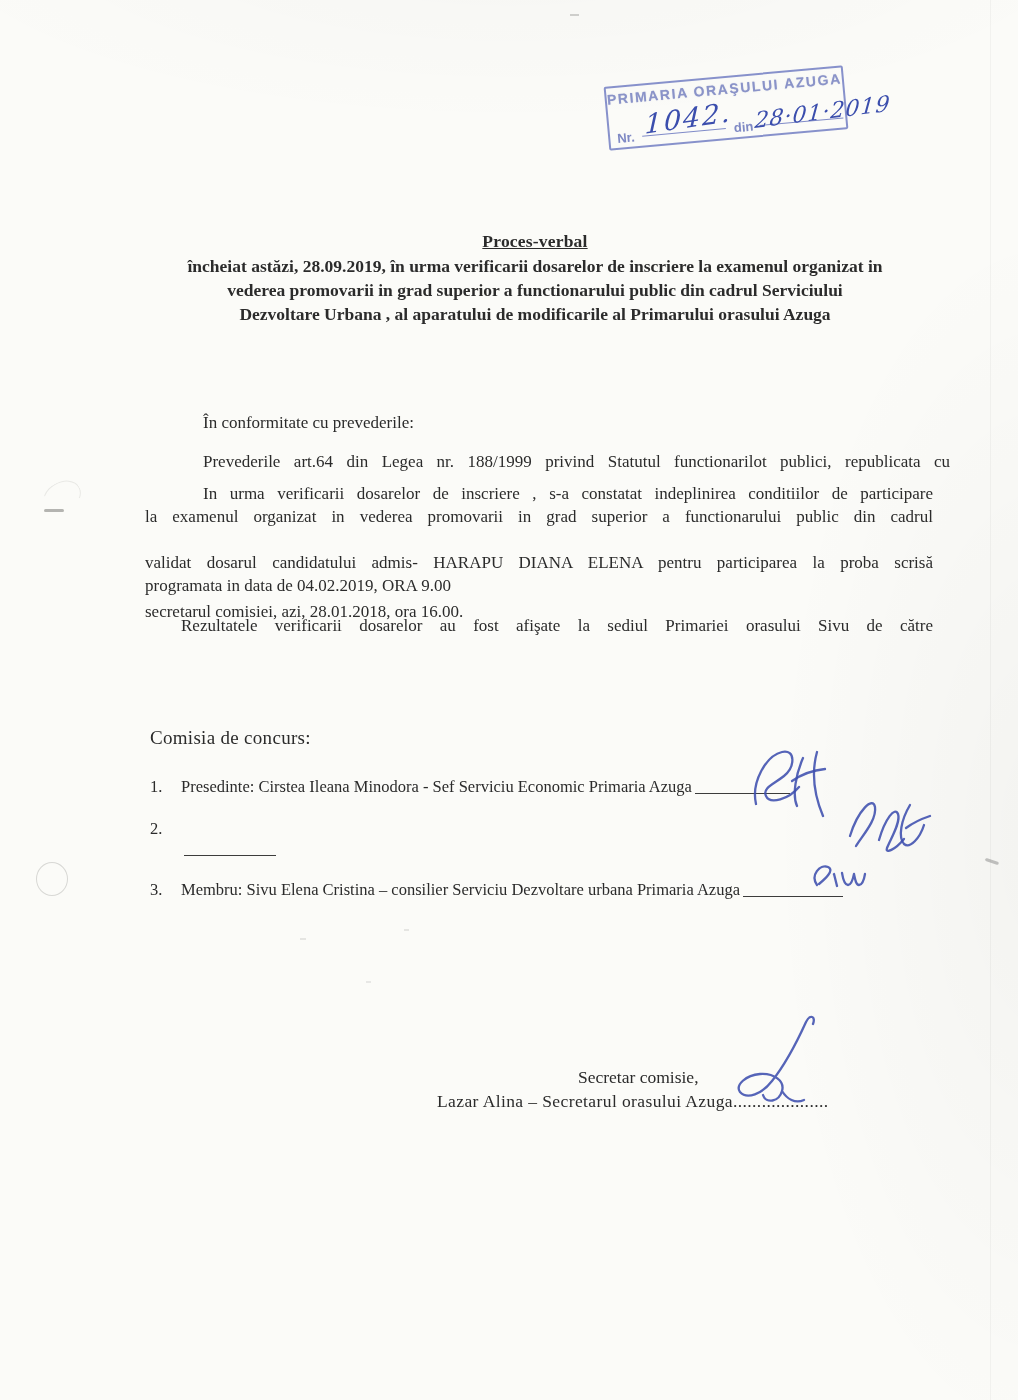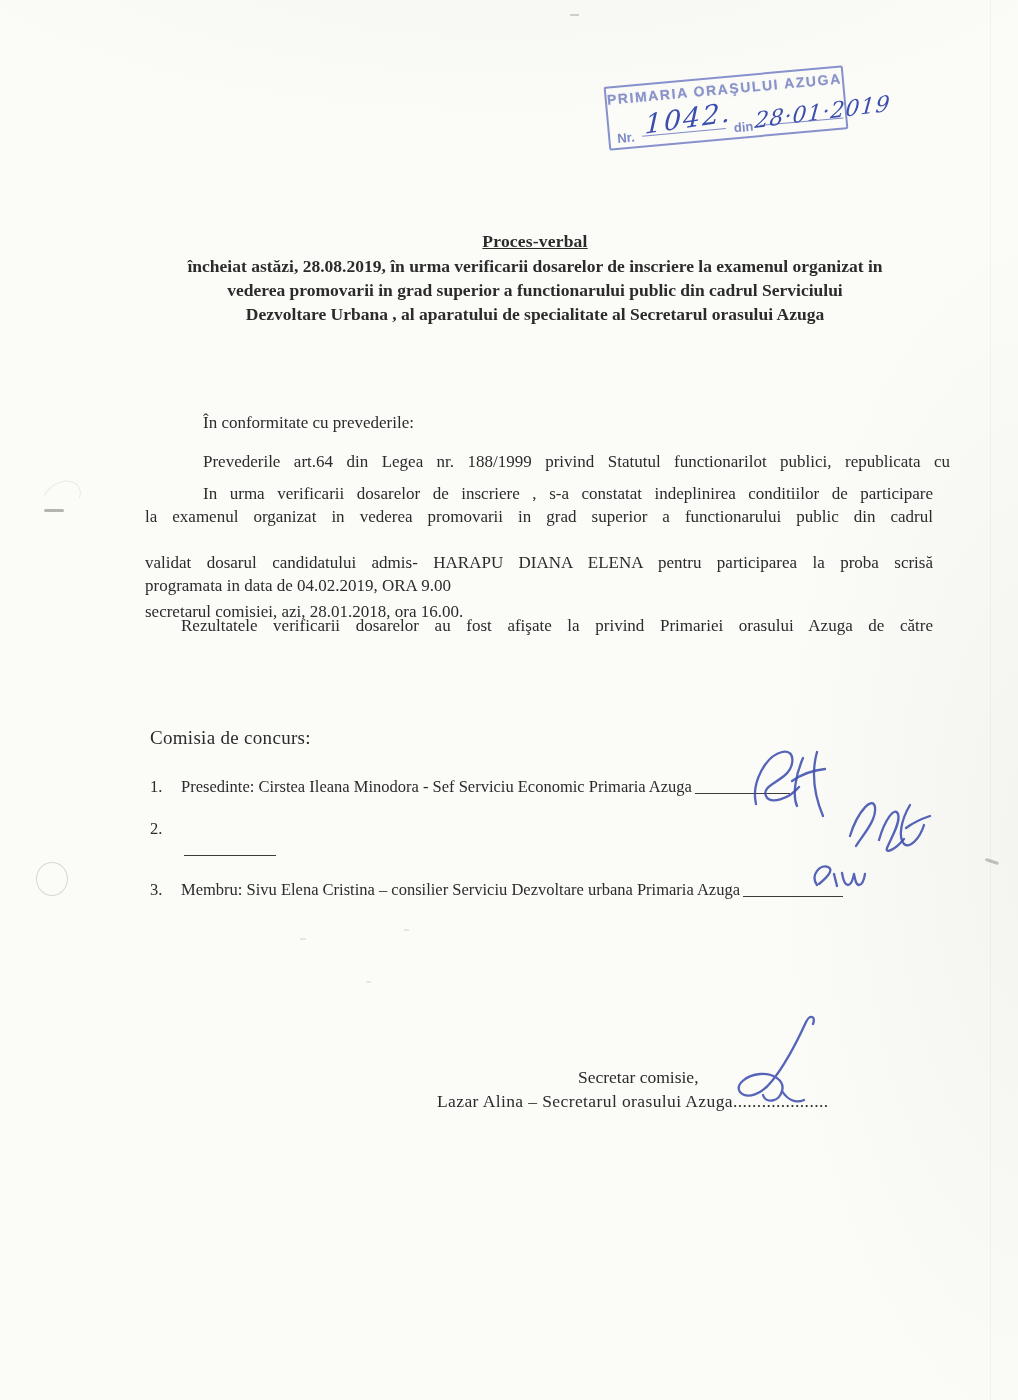--- a/index.html
+++ b/index.html
@@ -61,33 +61,33 @@
     <div class="stamp-nr">Nr.</div>
     <div class="stamp-u1"></div>
     <div class="hw hw-nr">1042.</div>
     <div class="stamp-din">din</div>
     <div class="stamp-u2"></div>
     <div class="hw hw-date">28·01·2019</div>
   </div>
 
   <div class="abs title">Proces-verbal</div>
 
-  <div class="abs intro-line" style="top:256px;">încheiat astăzi, 28.08.2019, în urma verificarii dosarelor de inscriere la examenul organizat in</div>
+  <div class="abs intro-line" style="top:256px;">încheiat astăzi, 28.09.2019, în urma verificarii dosarelor de inscriere la examenul organizat in</div>
   <div class="abs intro-line" style="top:280px;">vederea promovarii in grad superior a functionarului public din cadrul Serviciului</div>
-  <div class="abs intro-line" style="top:304px;">Dezvoltare Urbana , al aparatului de specialitate al Secretarul orasului Azuga</div>
+  <div class="abs intro-line" style="top:304px;">Dezvoltare Urbana , al aparatului de modificarile al Primarului orasului Azuga</div>
 
   <div class="abs line" style="left:203px;top:411px;">În conformitate cu prevederile:</div>
   <div class="abs jline" style="left:203px;top:450px;width:747px;">Prevederile art.64 din Legea nr. 188/1999 privind Statutul functionarilot publici, republicata cu</div>
 
   <div class="abs jline" style="left:145px;top:505px;width:788px;">la examenul organizat in vederea promovarii in grad superior a functionarului public din cadrul</div>
   <div class="abs jline" style="left:203px;top:482px;width:730px;">In urma verificarii dosarelor de inscriere , s-a constatat indeplinirea conditiilor de participare</div>
   <div class="abs jline" style="left:145px;top:551px;width:788px;">validat dosarul candidatului admis- HARAPU DIANA ELENA pentru participarea la proba scrisă</div>
   <div class="abs line" style="left:145px;top:574px;">programata in data de 04.02.2019, ORA 9.00</div>
 
-  <div class="abs jline" style="left:181px;top:614px;width:752px;">Rezultatele verificarii dosarelor au fost afişate la privind Primariei orasului Azuga de către</div>
+  <div class="abs jline" style="left:181px;top:614px;width:752px;">Rezultatele verificarii dosarelor au fost afişate la sediul Primariei orasului Sivu de către</div>
   <div class="abs line" style="left:145px;top:600px;text-align:right;">secretarul comisiei, azi, 28.01.2018, ora 16.00.</div>
 
   <div class="abs comm-head">Comisia de concurs:</div>
 
   <div class="abs member" style="top:777px;width:790px;">
     <span class="no">1.</span>
     <span>Presedinte: Cirstea Ileana Minodora - Sef Serviciu Economic Primaria Azuga</span>
     <span class="uline" style="width:95px;"></span>
   </div>
   <div class="abs member" style="top:819px;width:790px;">

